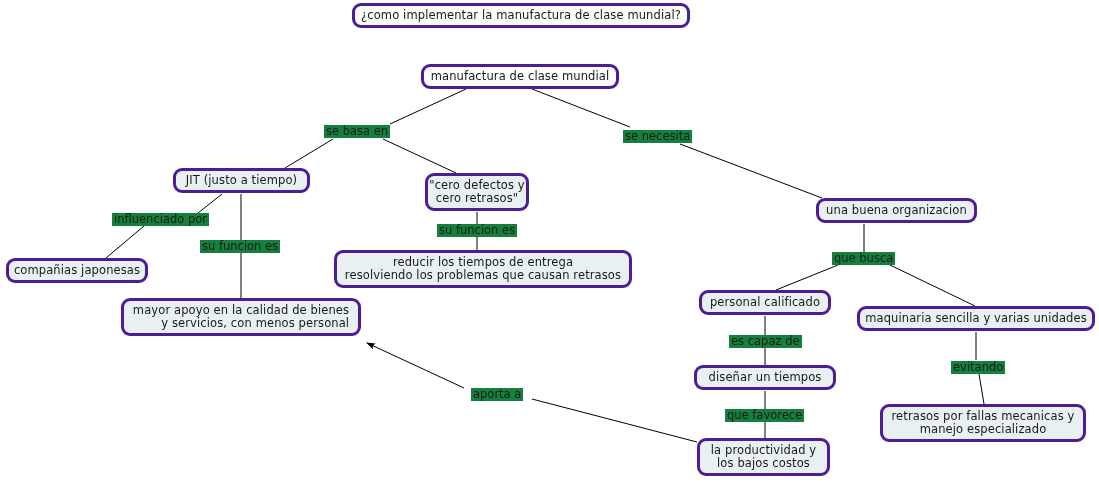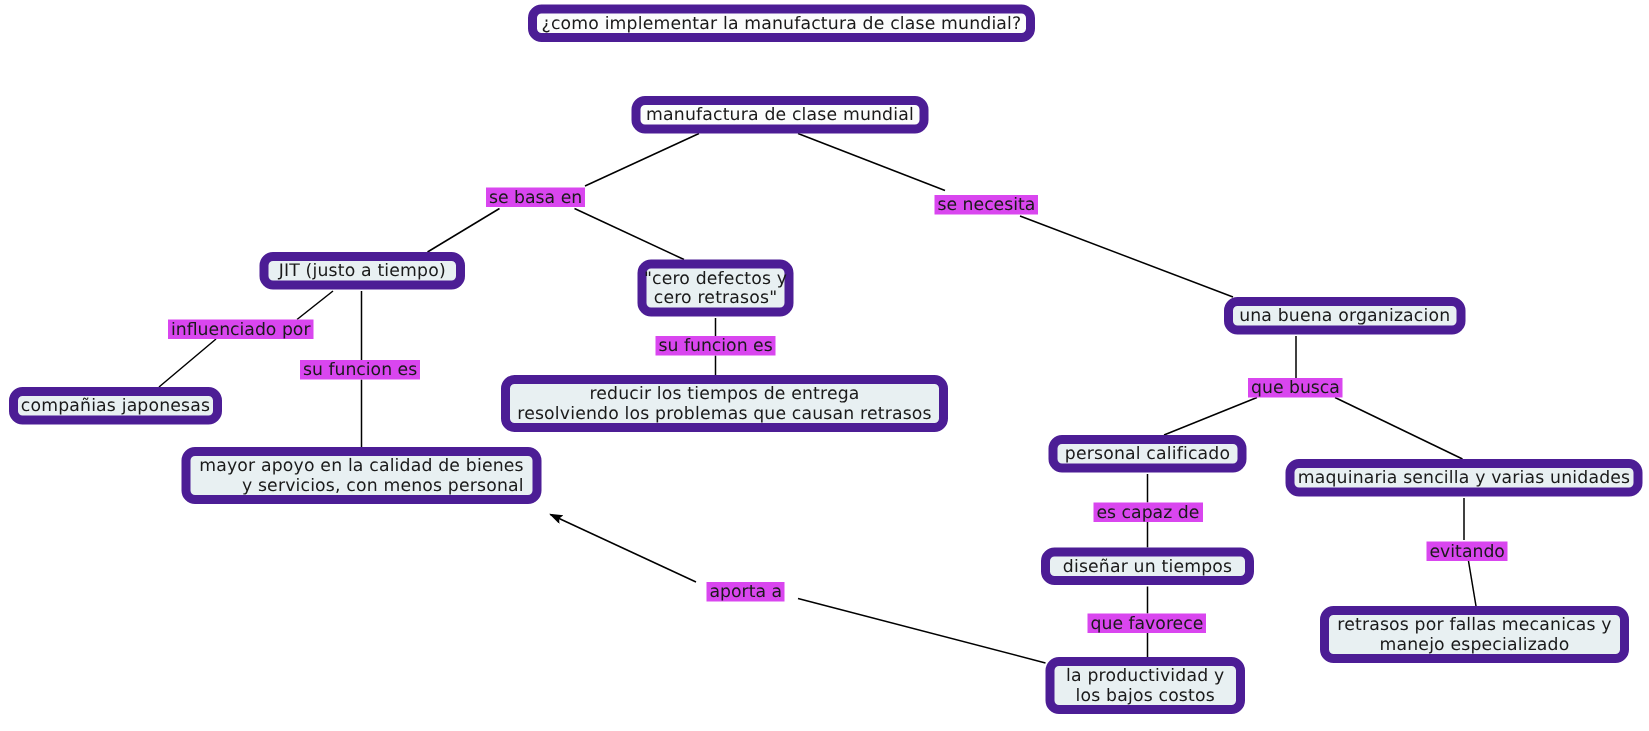--- a/index.html
+++ b/index.html
@@ -26,39 +26,39 @@
     width: 1099px;
     height: 487px;
   }
   .node {
     position: absolute;
     box-sizing: border-box;
     display: flex;
     align-items: center;
     justify-content: center;
     text-align: center;
-    border: 6px solid #4c1d95;
+    border: 3px solid #4c1d95;
     border-radius: 9px;
     background: #e8f0f2;
     color: #1a1a1a;
     font-size: 11.5px;
     line-height: 13.5px;
     white-space: pre;
     letter-spacing: 0.01em;
   }
   .node.plain {
     background: #fbfcfc;
   }
   .linklabel {
     position: absolute;
     color: #1a1a1a;
     font-size: 11.5px;
     line-height: 13px;
     white-space: pre;
-    background: #d946ef;
+    background: #15803d;
     padding: 0 2px;
     text-align: center;
   }
 </style>
 </head>
 <body>
 
 <div id="map">
 
   <svg class="edges" viewBox="0 0 1099 487" xmlns="http://www.w3.org/2000/svg">

